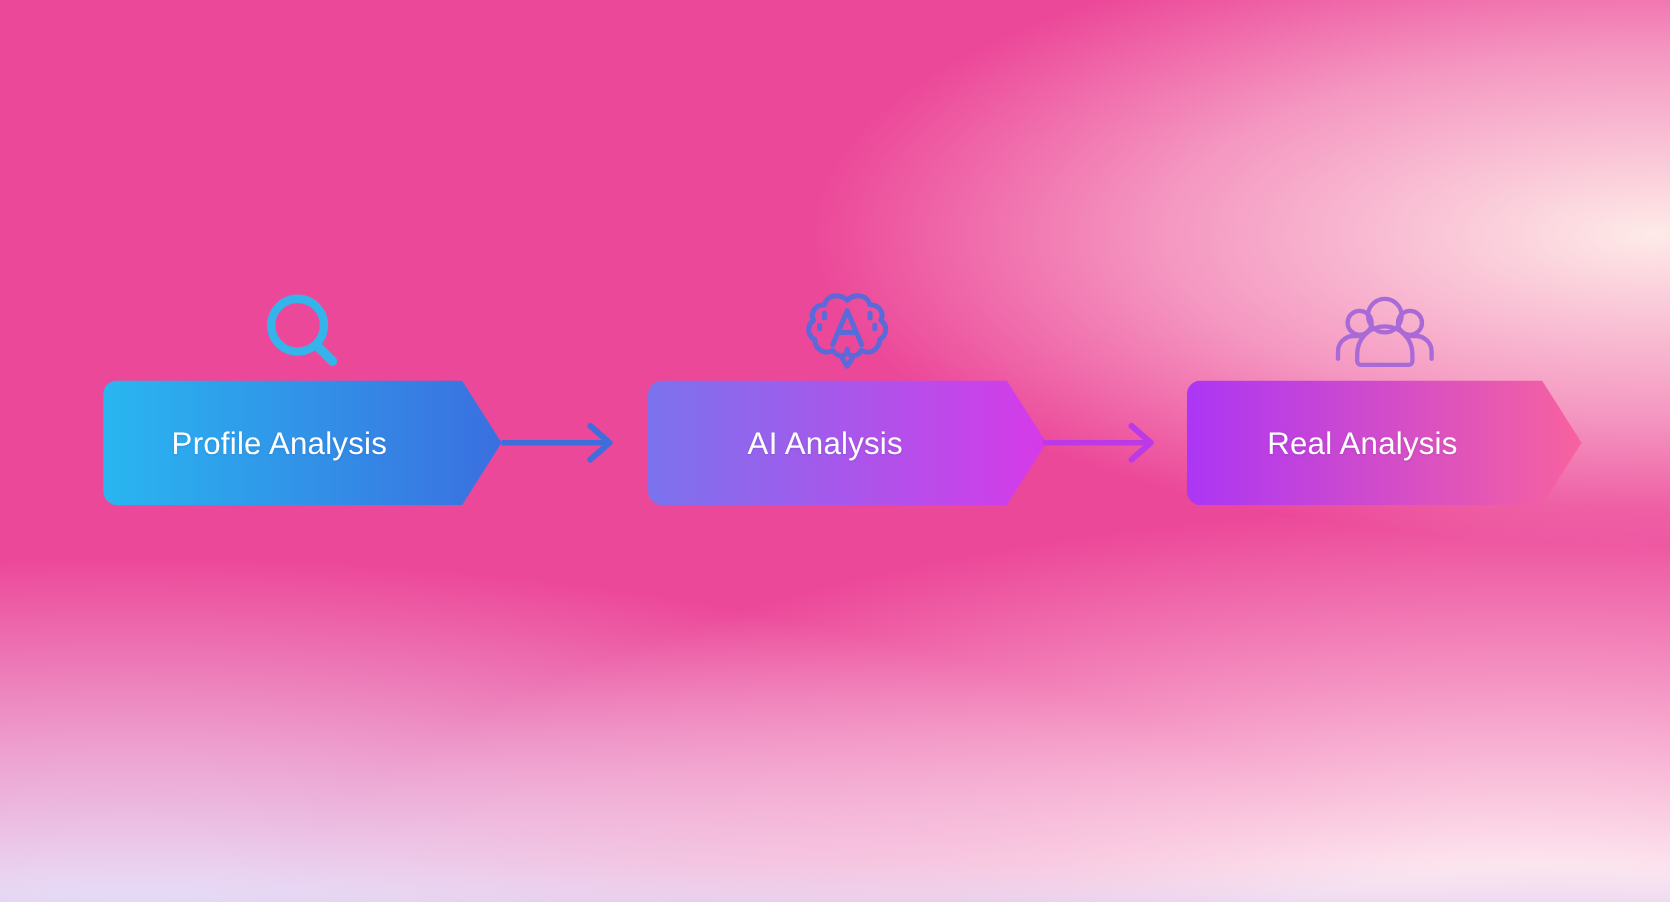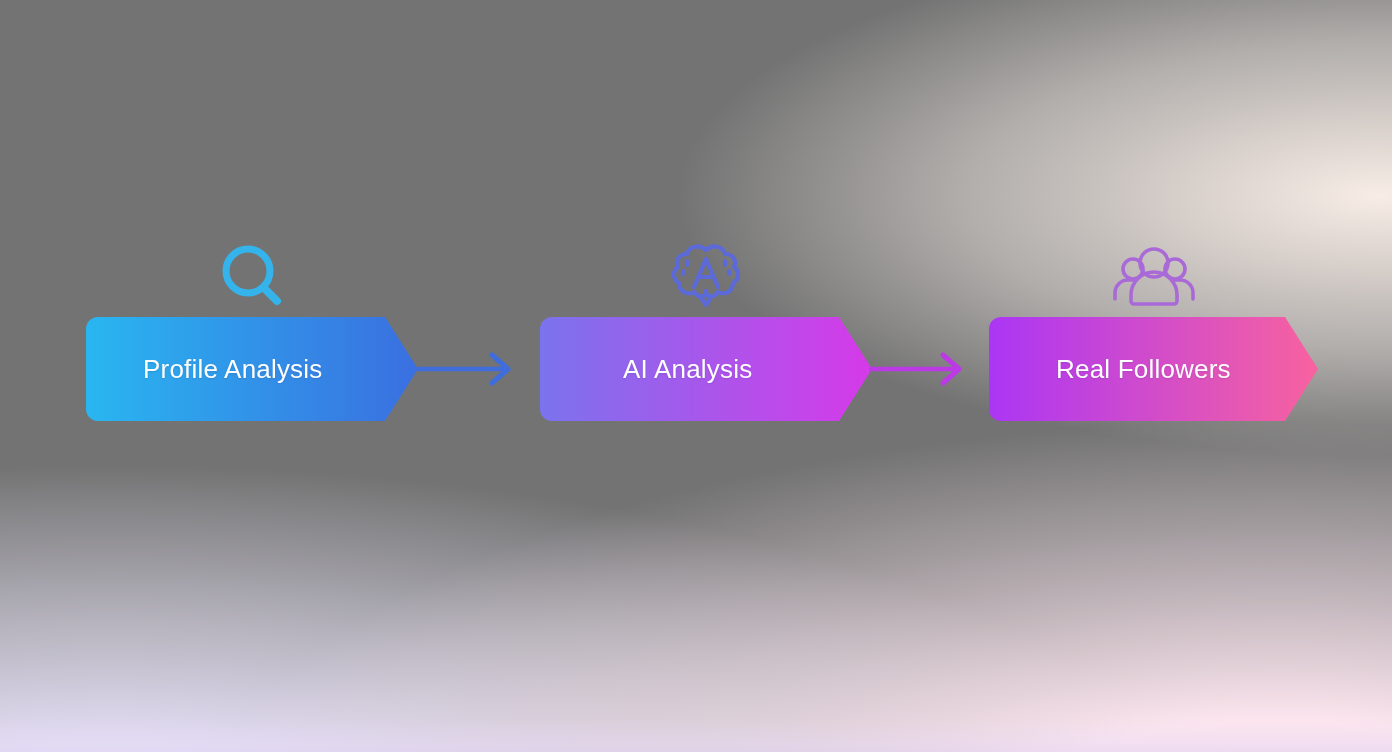--- a/index.html
+++ b/index.html
@@ -13,21 +13,21 @@
     font-family: "Liberation Sans", sans-serif;
     background: #ffffff;
   }
 
   
   #stage {
     position: relative;
     width: 1392px;
     height: 752px;
     overflow: hidden;
-    background: #737373;
+    background: #ec4899;
   }
 
   
   .bg-wash {
     position: absolute;
     left: 0;
     top: 0;
     width: 1392px;
     height: 752px;
     pointer-events: none;
@@ -202,18 +202,18 @@
       <div class="banner">
         <svg width="336" height="104" viewBox="0 0 336 104">
           <defs>
             <linearGradient id="grad3" x1="0" y1="0" x2="1" y2="0">
               <stop offset="0%" stop-color="#ab36f5"></stop>
               <stop offset="100%" stop-color="#f8629f"></stop>
             </linearGradient>
           </defs>
           <path d="M12,0 H296 L329,52 L296,104 H12 A12,12 0 0 1 0,92 V12 A12,12 0 0 1 12,0 Z" fill="url(#grad3)"></path>
         </svg>
-        <div class="banner-label" style="left:67px;">Real Followers</div>
+        <div class="banner-label" style="left:67px;">Real Analysis</div>
       </div>
     </div>
 
   </div>
 </div>
 
 </body></html>

